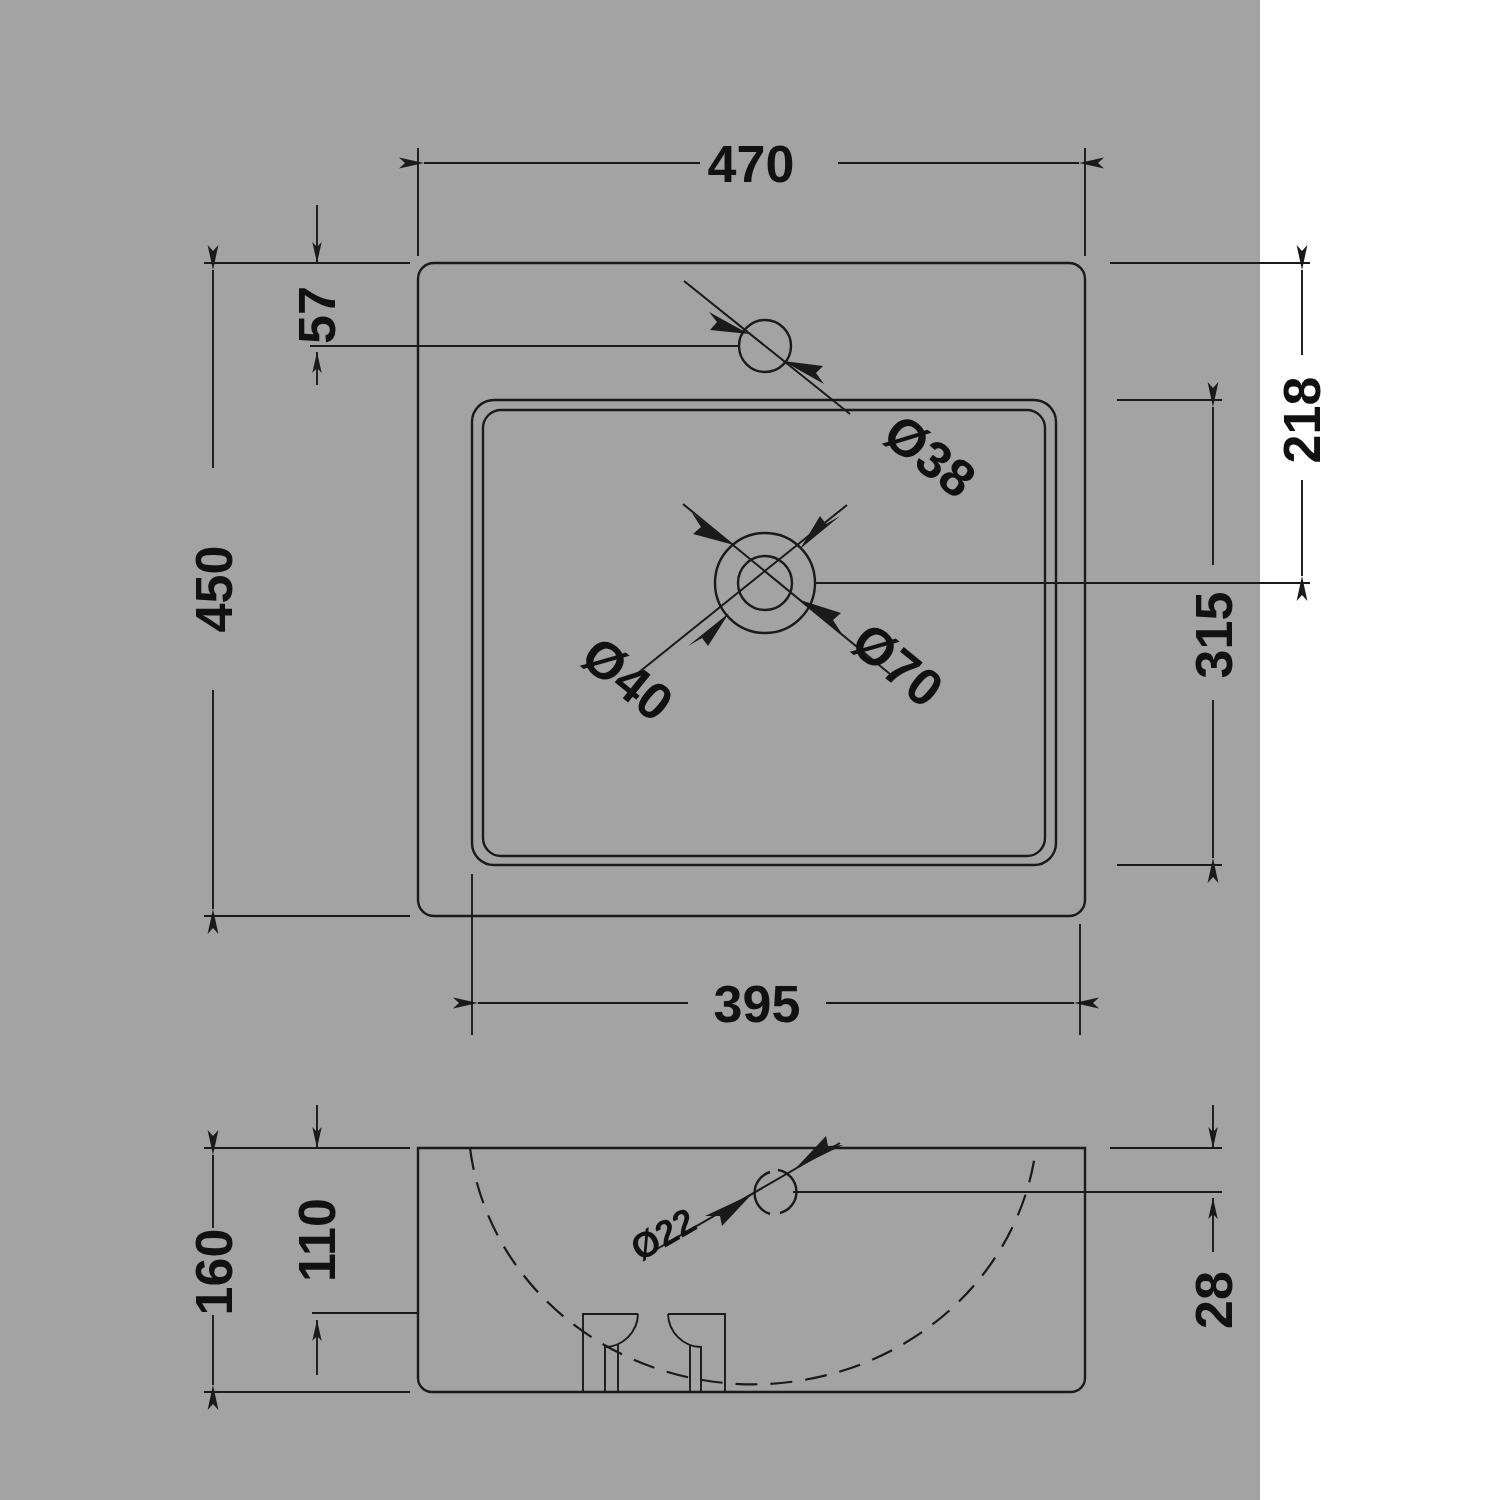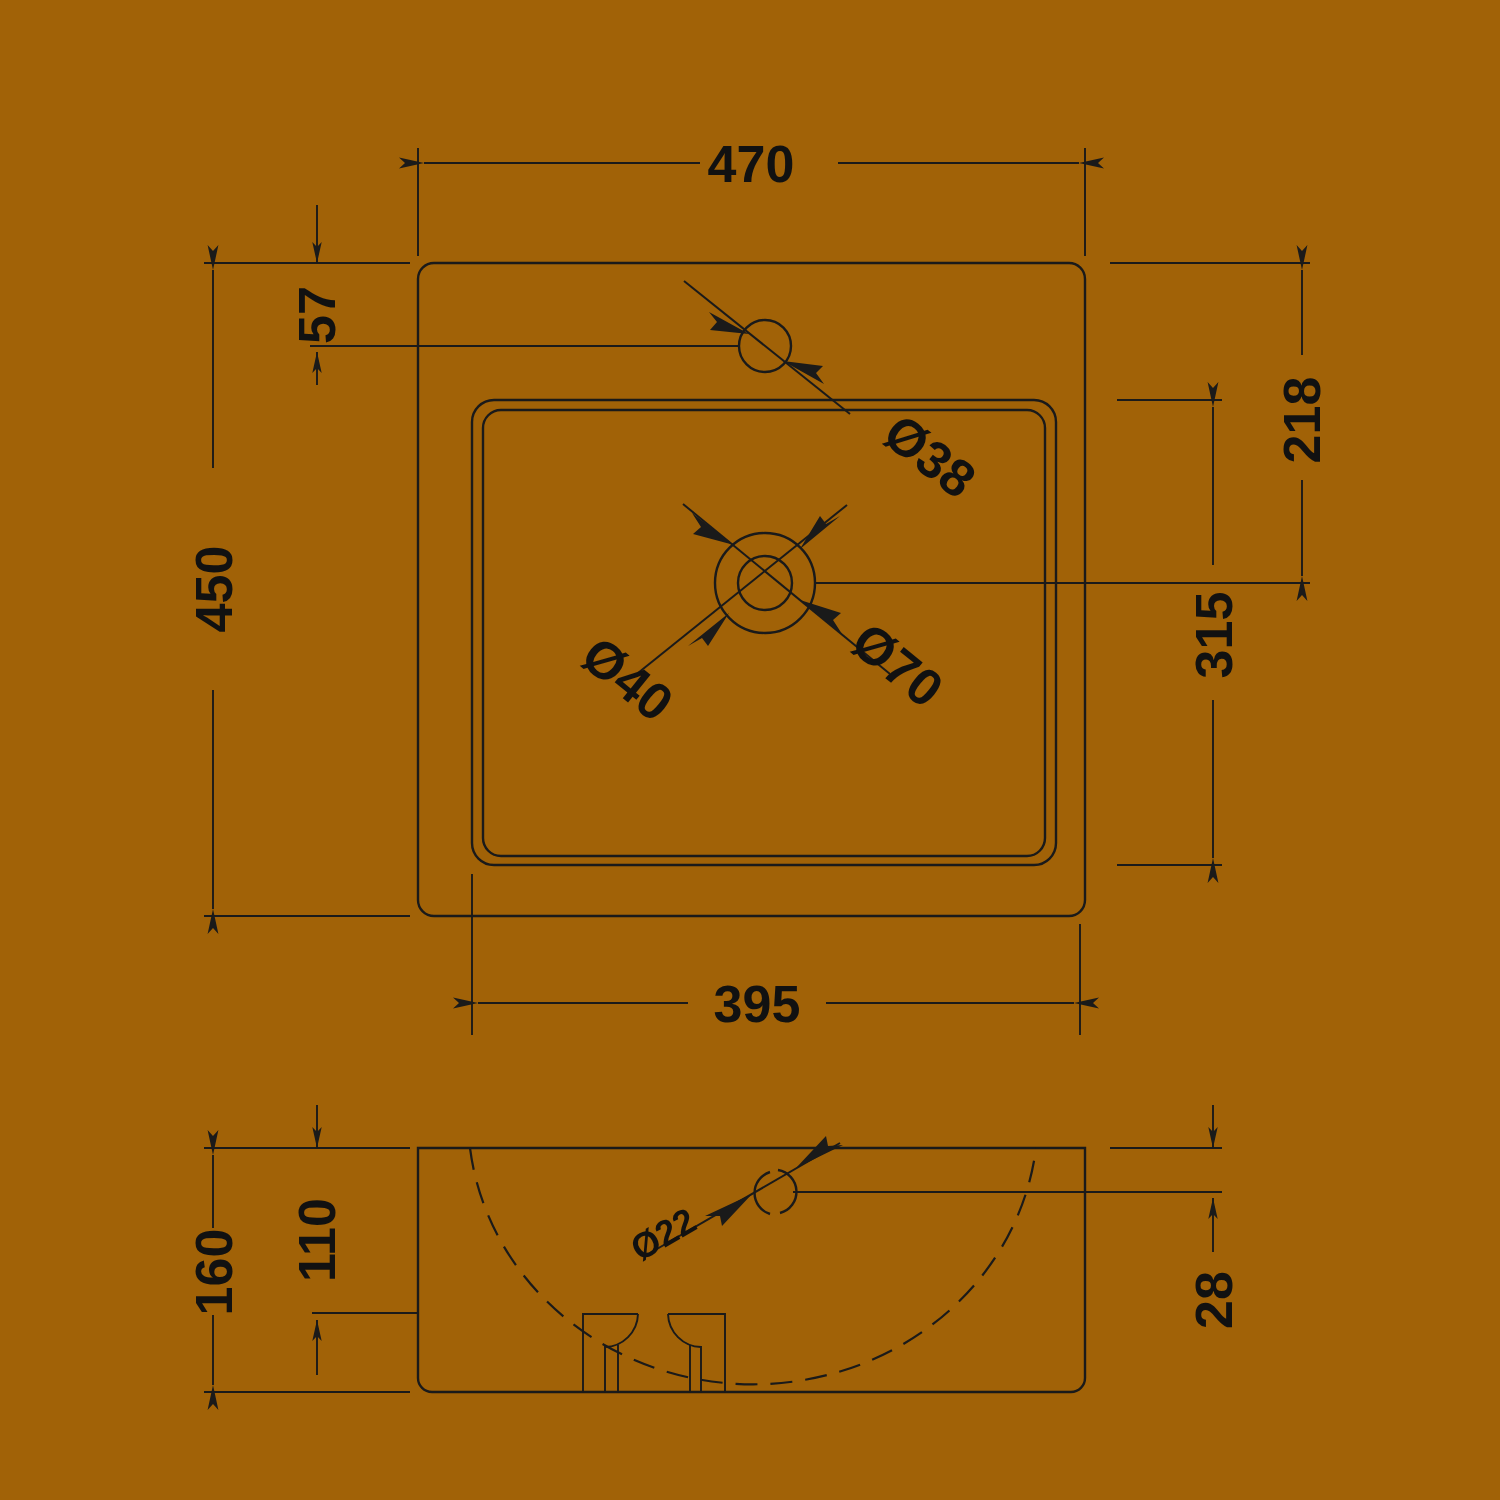--- a/index.html
+++ b/index.html
@@ -1,18 +1,18 @@
 <!DOCTYPE html>
 <html><head>
 <meta charset="utf-8">
 <style>
   html,body{margin:0;padding:0;background:#ffffff;}
   body{width:1500px;height:1500px;overflow:hidden;
        font-family:"Liberation Sans",sans-serif;}
-  #sheet{position:relative;width:1500px;height:1500px;background:#a16207;}
+  #sheet{position:relative;width:1260px;height:1500px;background:#a3a3a3;}
   svg{display:block;}
   .ln-thin{stroke:#1a1a1a;stroke-width:1.9;fill:none;stroke-linecap:butt;}
   .ln-ext{stroke:#1a1a1a;stroke-width:1.9;fill:none;stroke-linecap:butt;}
   .ln-dash{stroke:#1a1a1a;stroke-width:2.2;fill:none;
            stroke-dasharray:22 13;stroke-linecap:butt;}
   .ln-obj{stroke:#1a1a1a;stroke-width:2.4;fill:none;}
   .ln-lead{stroke:#1a1a1a;stroke-width:2.0;fill:none;}
   .arrowfill{fill:#1a1a1a;stroke:none;}
   .dimtxt{fill:#111111;font-family:"Liberation Sans",sans-serif;
           font-size:52px;font-weight:700;letter-spacing:0px;}

